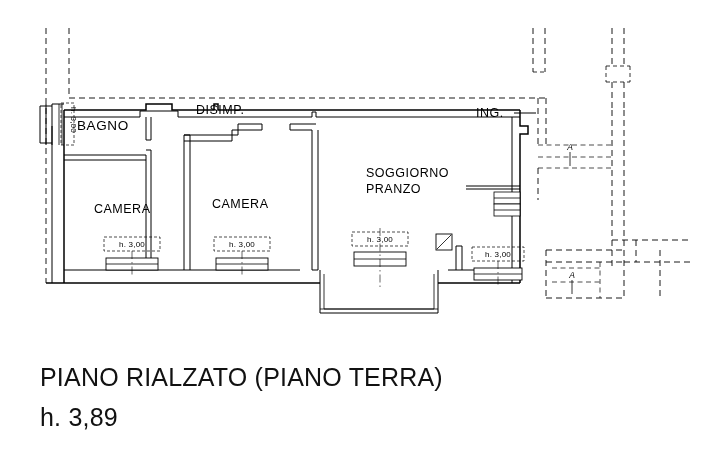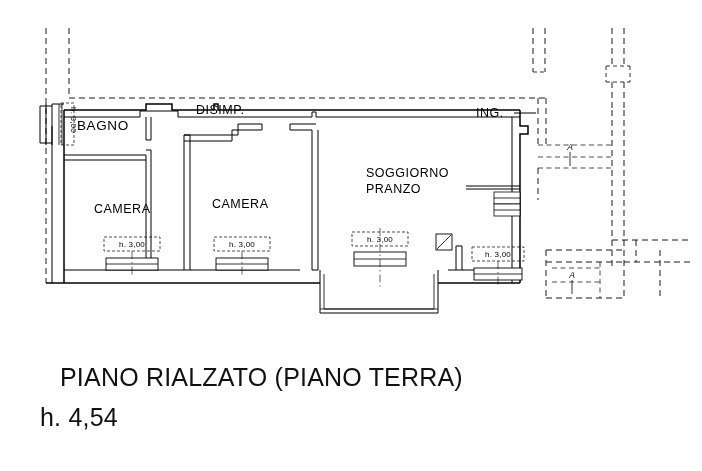--- a/index.html
+++ b/index.html
@@ -33,21 +33,20 @@
     left: 40px;
     top: 360px;
     width: 640px;
   }
   .caption-line-1 {
     font-size: 25px;
     line-height: 34px;
     letter-spacing: 0.2px;
     color: #111111;
     white-space: nowrap;
-    margin-left: 20px;
   }
   .caption-line-2 {
     font-size: 25px;
     line-height: 34px;
     letter-spacing: 0.2px;
     color: #111111;
     margin-top: 6px;
     white-space: nowrap;
   }
   text {
@@ -308,16 +307,16 @@
 
     <text class="room-label-sm" x="366" y="177">SOGGIORNO</text>
     <text class="room-label-sm" x="366" y="193">PRANZO</text>
 
     <text class="room-label-sm" x="476" y="117">ING.</text>
 
   </svg>
 
   <div class="caption-block">
     <div class="caption-line-1">PIANO RIALZATO (PIANO TERRA)</div>
-    <div class="caption-line-2">h. 4,54</div>
+    <div class="caption-line-2">h. 3,89</div>
   </div>
 
 </div>
 
 </body></html>

